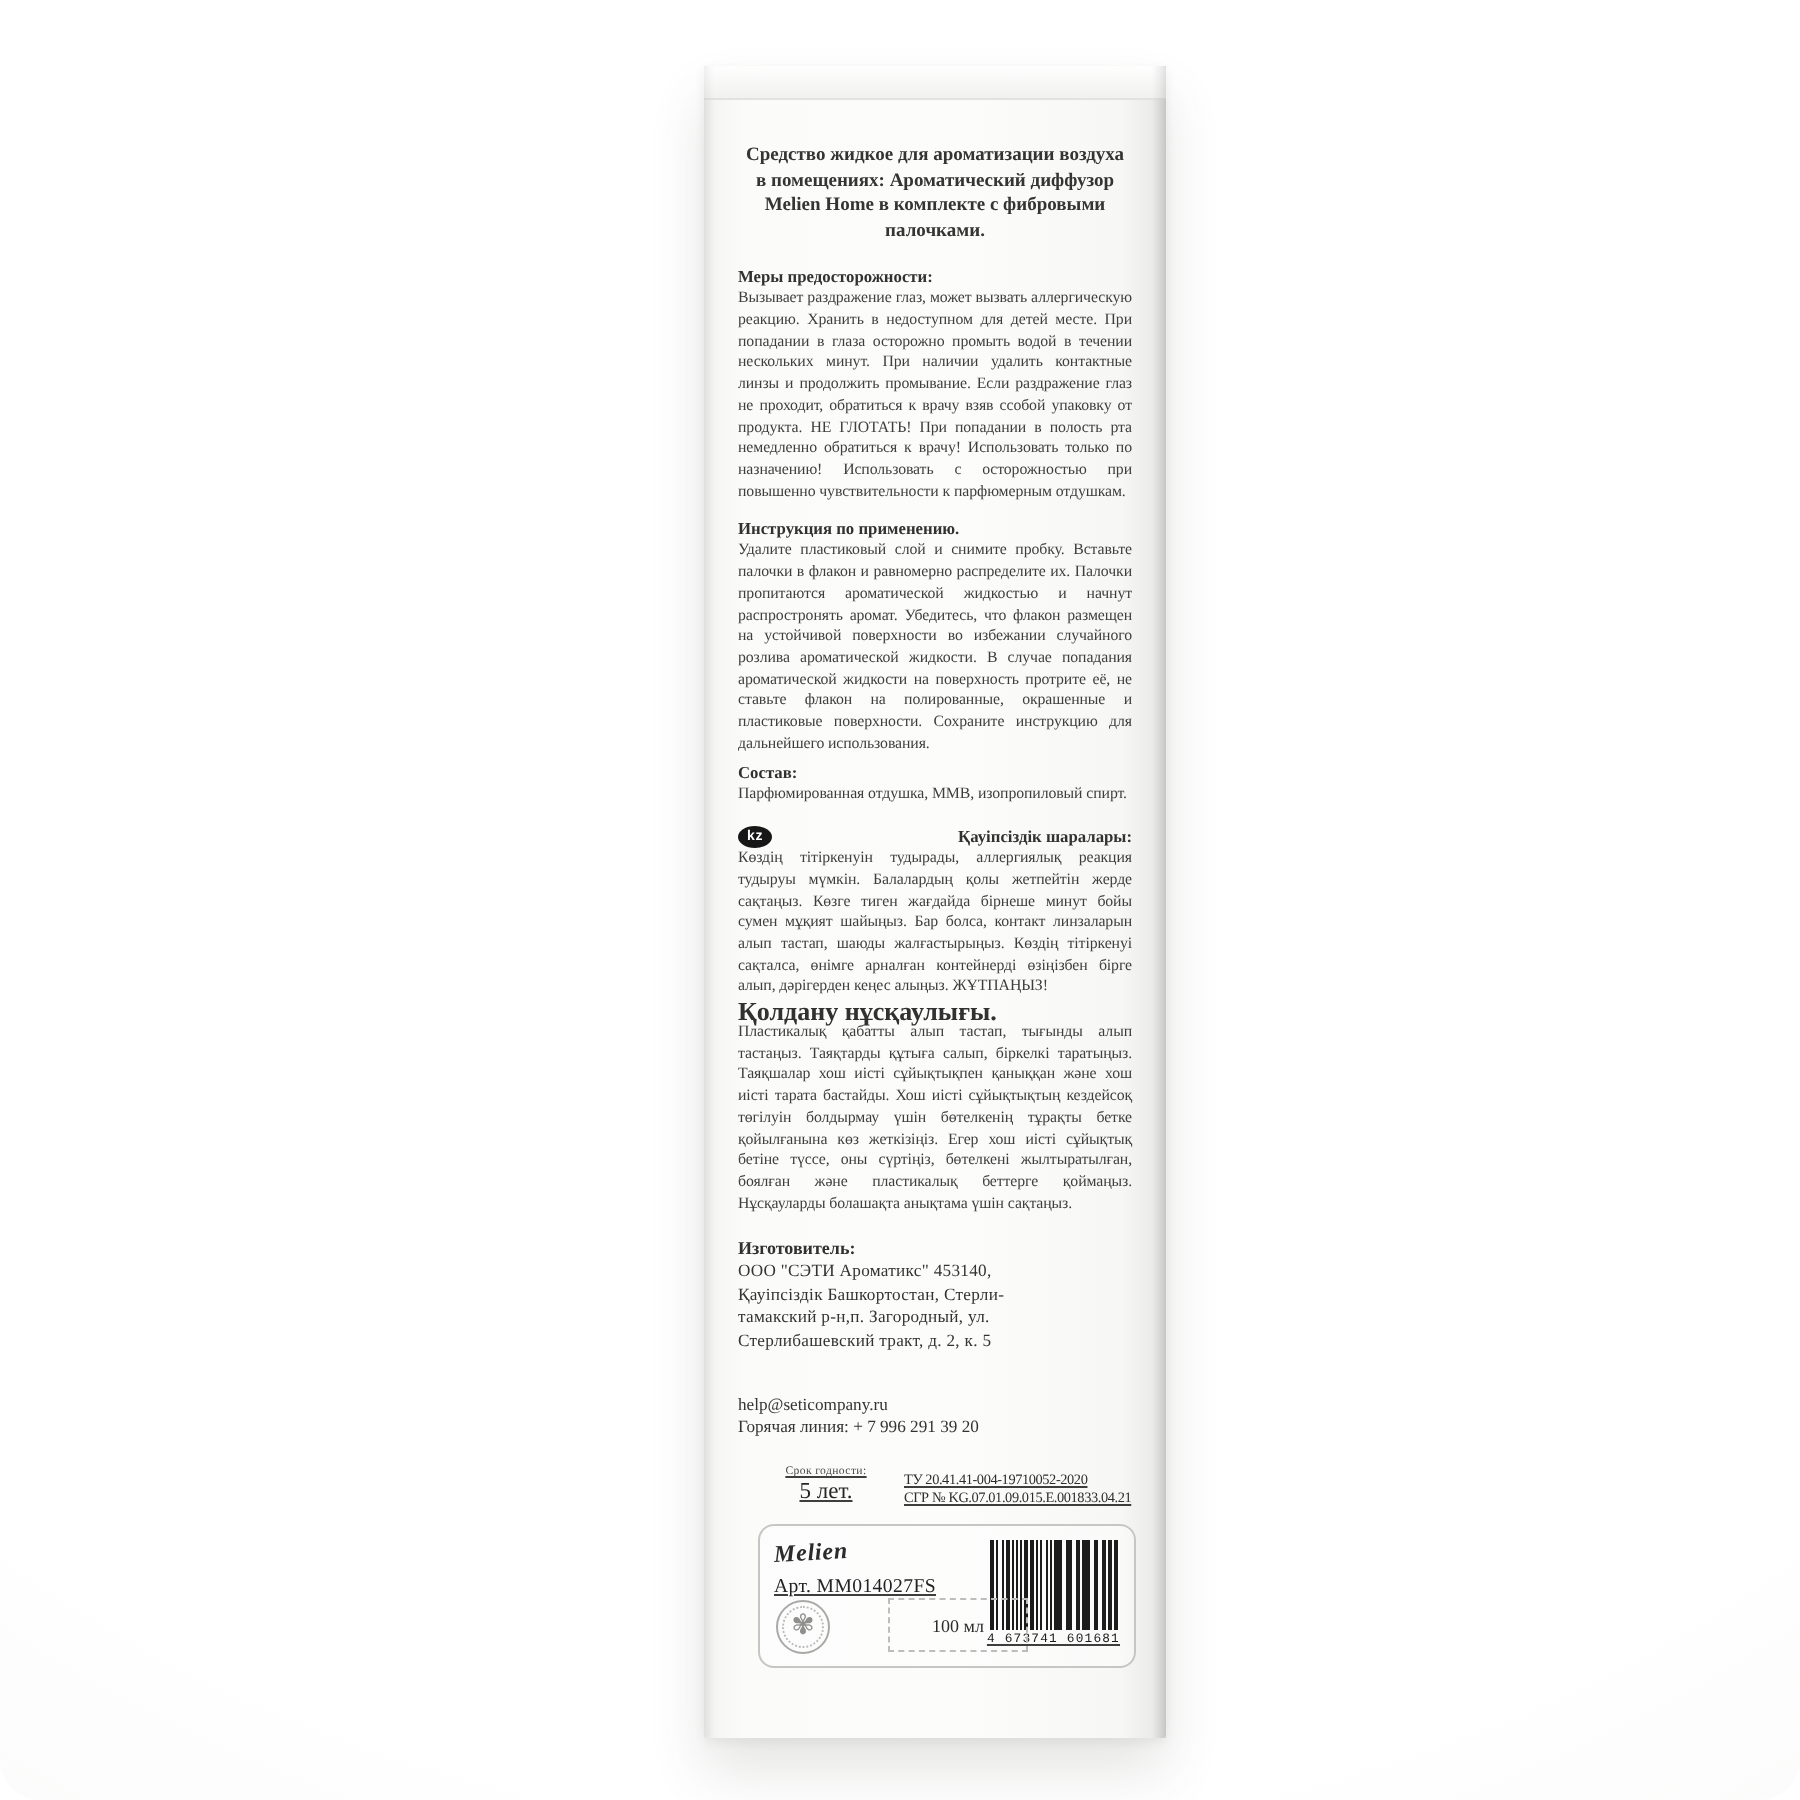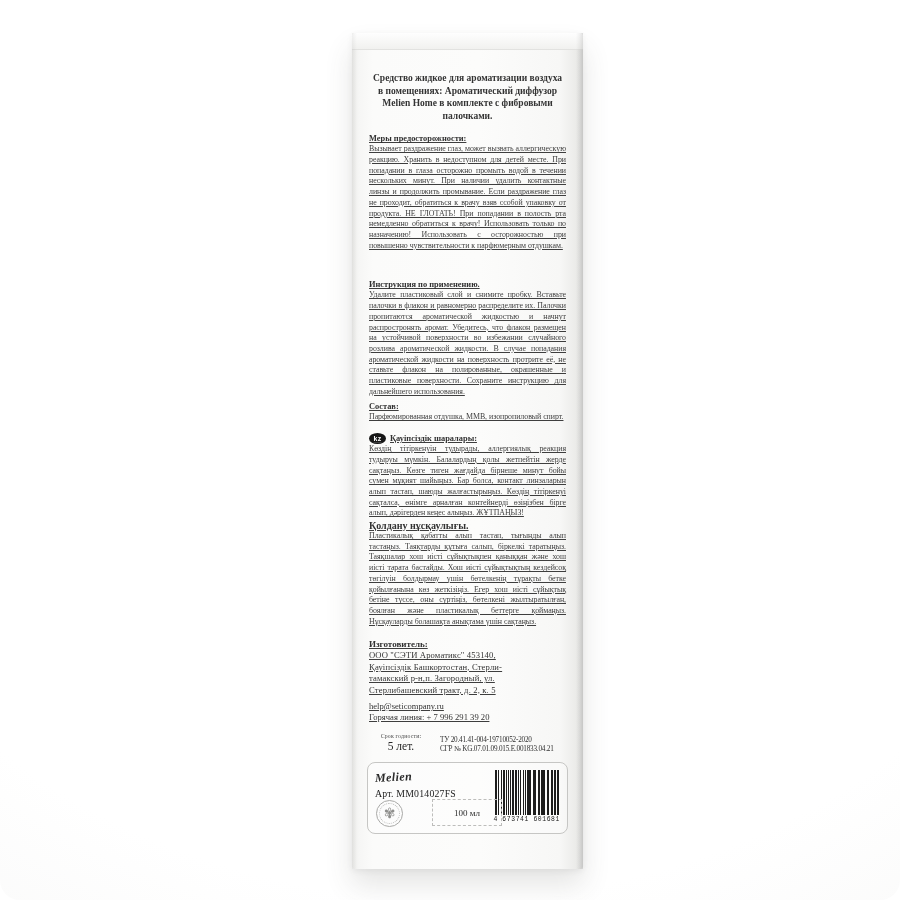--- a/index.html
+++ b/index.html
@@ -18,29 +18,29 @@
   .box::after{content:'';position:absolute;top:0;right:0;width:7px;height:100%;
     background:linear-gradient(90deg,rgba(0,0,0,0) 0,rgba(0,0,0,.05) 55%,rgba(0,0,0,.11) 100%);}
   .box::before{content:'';position:absolute;top:0;left:0;width:5px;height:100%;
     background:linear-gradient(90deg,rgba(0,0,0,.05) 0,rgba(0,0,0,0) 100%);}
   .flap{height:16px;background:linear-gradient(#fefefe,#f1f1ef);border-bottom:1px solid #e2e2e0;border-radius:2px 2px 0 0;}
   .face{position:relative;height:calc(100% - 17px);padding:22px 15px 0;box-sizing:border-box;overflow:hidden;color:var(--text,#3e3e3e);}
   .upper{padding:0 2px;}
   .title{font-size:9.5px;font-weight:bold;line-height:12.6px;text-align:center;color:#343434;margin:0 3px 10px;}
   .sec-head{font-size:8.4px;font-weight:bold;color:#313131;line-height:11px;}
   .sec-body{font-size:7.9px;line-height:10.7px;text-align:justify;letter-spacing:-.05px;}
-  .sec{margin-top:11px;text-decoration:underline;}
-  .kz-head{display:flex;align-items:center;gap:4px;}
+  .sec{margin-top:11px;}
+  .kz-head{display:flex;align-items:center;gap:4px;justify-content:space-between;}
   .kz-badge{display:inline-flex;align-items:center;justify-content:center;width:17px;height:11px;
     border-radius:50%;background:var(--kz-badge,#171717);color:#fff;font-size:7px;font-weight:bold;
     font-family:"Liberation Sans",sans-serif;letter-spacing:.3px;flex:0 0 auto;}
-  .mid-head{font-size:10px;font-weight:bold;color:#313131;line-height:11px;margin-top:1px;}
+  .mid-head{font-size:13px;font-weight:bold;color:#313131;line-height:11px;margin-top:1px;}
   .addr{font-size:8.6px;line-height:11.4px;letter-spacing:.15px;color:#333;}
-  .contact{margin-top:5px;font-size:8.6px;line-height:11.2px;color:#333;}
-  .bottom{position:absolute;left:15px;right:15px;bottom:35px;}
+  .contact{margin-top:21px;font-size:8.6px;line-height:11.2px;color:#333;}
+  .bottom{position:absolute;left:27px;right:15px;bottom:35px;text-decoration:underline;}
   .shelf-row{display:flex;align-items:flex-start;gap:9px;margin:0 0 7px 4px;}
   .shelf{flex:0 0 60px;text-align:center;}
   .shelf-label{font-size:5.8px;color:#4a4a4a;letter-spacing:.2px;}
   .shelf-value{font-size:11.5px;color:#262626;margin-top:1px;}
   .certs{font-size:7.2px;line-height:9.6px;letter-spacing:-.2px;color:#2d2d2d;padding-top:3px;}
   .footer-box{position:relative;height:72px;border:1px solid #c6c6c4;border-radius:8px;
     box-sizing:border-box;padding:5px 7px;display:flex;background:rgba(255,255,255,.35);}
   .fb-left{flex:1;position:relative;}
   .brand{font-style:italic;font-weight:bold;font-size:12px;color:#2b2b2b;transform:rotate(-3deg);
     transform-origin:left;display:inline-block;letter-spacing:.4px;}
@@ -67,21 +67,21 @@
     <div class="face">
 
       <div class="upper">
         <div class="title">Средство жидкое для ароматизации воздуха в помещениях: Ароматический диффузор Melien Home в комплекте с фибровыми палочками.</div>
 
         <div class="sec">
           <div class="sec-head">Меры предосторожности:</div>
           <div class="sec-body">Вызывает раздражение глаз, может вызвать аллергическую реакцию. Хранить в недоступном для детей месте. При попадании в глаза осторожно промыть водой в течении нескольких минут. При наличии удалить контактные линзы и продолжить промывание. Если раздражение глаз не проходит, обратиться к врачу взяв ссобой упаковку от продукта. НЕ ГЛОТАТЬ! При попадании в полость рта немедленно обратиться к врачу! Использовать только по назначению! Использовать с осторожностью при повышенно чувствительности к парфюмерным отдушкам.</div>
         </div>
 
-        <div class="sec" style="margin-top:28px;">
+        <div class="sec" style="margin-top:8px;">
           <div class="sec-head">Инструкция по применению.</div>
           <div class="sec-body">Удалите пластиковый слой и снимите пробку. Вставьте палочки в флакон и равномерно распределите их. Палочки пропитаются ароматической жидкостью и начнут распростронять аромат. Убедитесь, что флакон размещен на устойчивой поверхности во избежании случайного розлива ароматической жидкости. В случае попадания ароматической жидкости на поверхность протрите её, не ставьте флакон на полированные, окрашенные и пластиковые поверхности. Сохраните инструкцию для дальнейшего использования.</div>
         </div>
 
         <div class="sec" style="margin-top:4px;">
           <div class="sec-head">Состав:</div>
           <div class="sec-body">Парфюмированная отдушка, ММВ, изопропиловый спирт.</div>
         </div>
 
         <div class="sec" style="margin-top:10px;">

